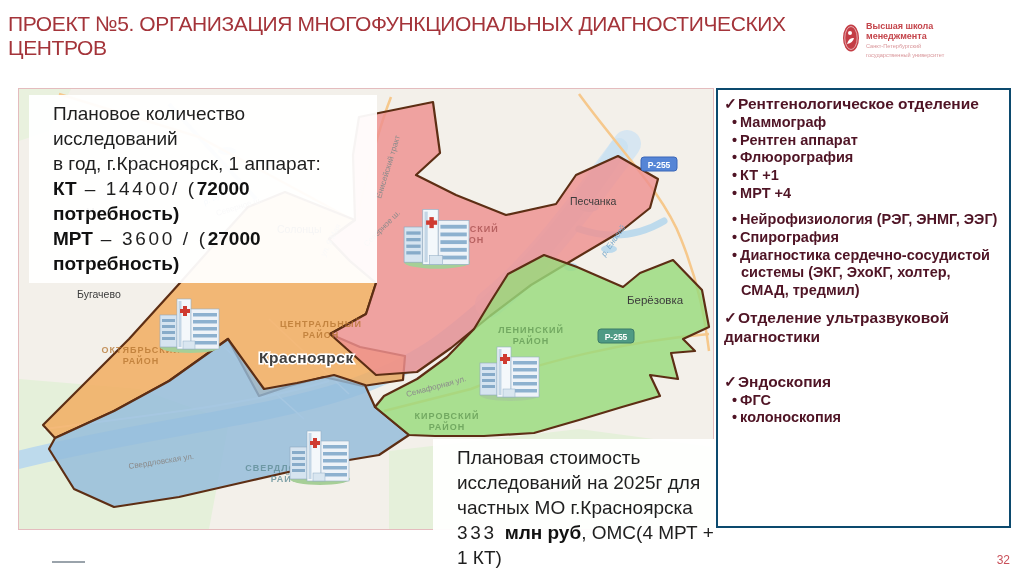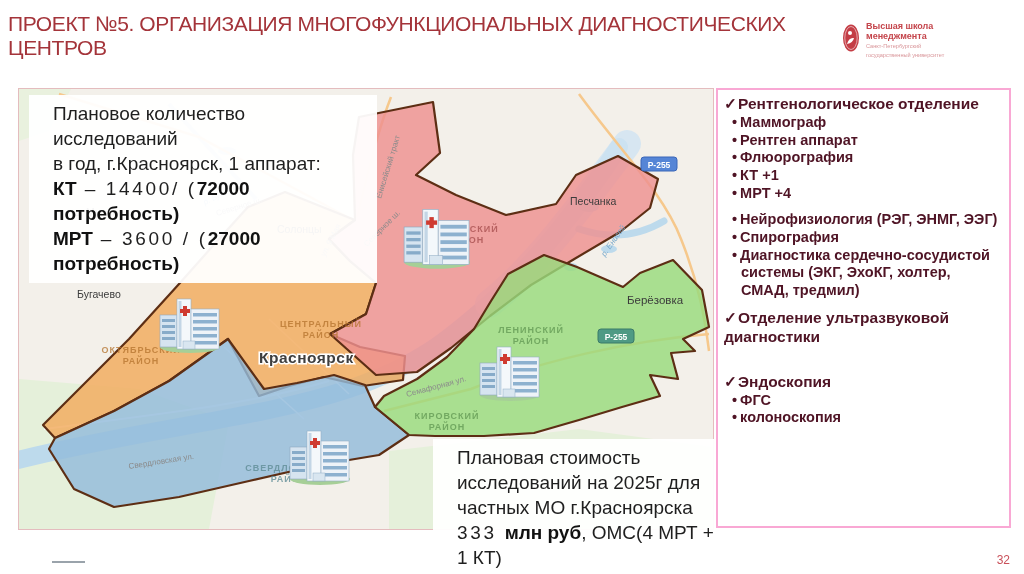--- a/index.html
+++ b/index.html
@@ -38,21 +38,21 @@
   .mbox{position:absolute;background:rgba(255,255,255,.95);text-align:left;
         color:#1f1f1f;font-size:19px;line-height:1.32;padding:6px 24px;}
   .mbox-top{left:10px;top:6px;width:300px;}
   .mbox-bottom{left:414px;top:350px;width:272px;}
   .mbox b{color:#111;}
   .mbox .it{}
   .sp{letter-spacing:.14em;}
 
   
   .panel{position:absolute;left:716px;top:88px;width:295px;height:440px;box-sizing:border-box;
-         border:2px solid #f9a8d4;background:#fff;padding:5px 8px 5px 6px;
+         border:2px solid #0c4a6e;background:#fff;padding:5px 8px 5px 6px;
          color:#4f1425;font-weight:700;line-height:1.22;}
   .sec{margin-top:9px;}
   .sec:first-child{margin-top:0;}
   .sec.gap{margin-top:26px;}
   .sec-t{font-size:15.5px;}
   .chk{margin-right:1px;}
   .itm{font-size:14.5px;padding-left:17px;text-indent:-9px;}
   .blt{margin-right:3px;}
 
   

